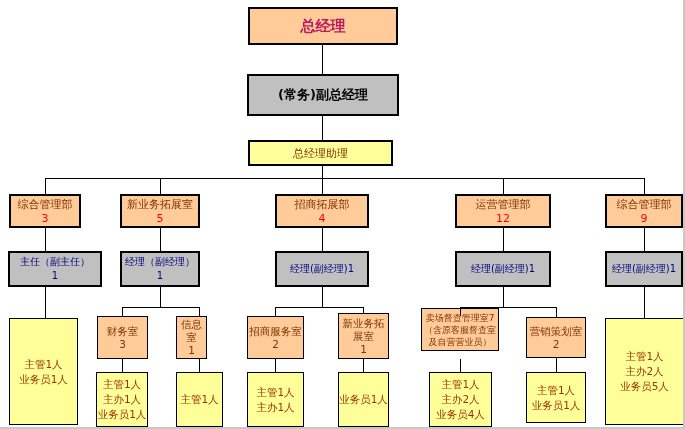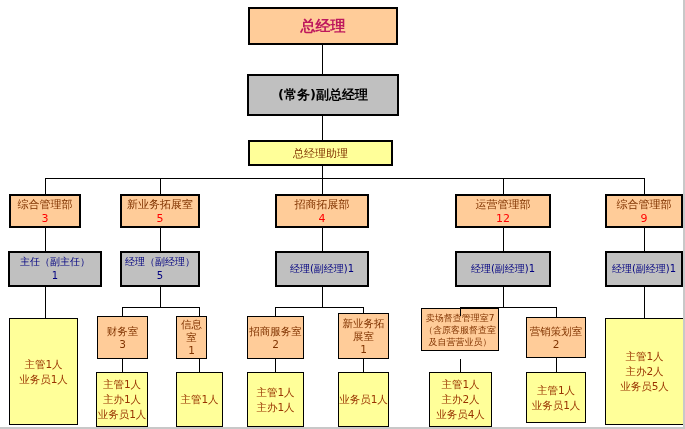--- a/index.html
+++ b/index.html
@@ -67,21 +67,21 @@
   <div class="box orange b2" style="left:605px;top:194px;width:78px;height:34px">
     <div class="dept-t">综合管理部</div>
     <div class="cnt">9</div>
   </div>
 
   <div class="box gray b2" style="left:8px;top:251px;width:94px;height:36px">
     <div class="mgr">主任（副主任）
 1</div>
   </div>
   <div class="box gray b2" style="left:120px;top:251px;width:80px;height:36px">
-    <div class="mgr">经理（副经理）5</div>
+    <div class="mgr">经理（副经理）1</div>
   </div>
   <div class="box gray b2" style="left:275px;top:251px;width:94px;height:36px">
     <div class="mgr">经理(副经理)1</div>
   </div>
   <div class="box gray b2" style="left:455px;top:251px;width:96px;height:36px">
     <div class="mgr">经理(副经理)1</div>
   </div>
   <div class="box gray b2" style="left:605px;top:251px;width:78px;height:36px">
     <div class="mgr">经理(副经理)1</div>
   </div>

